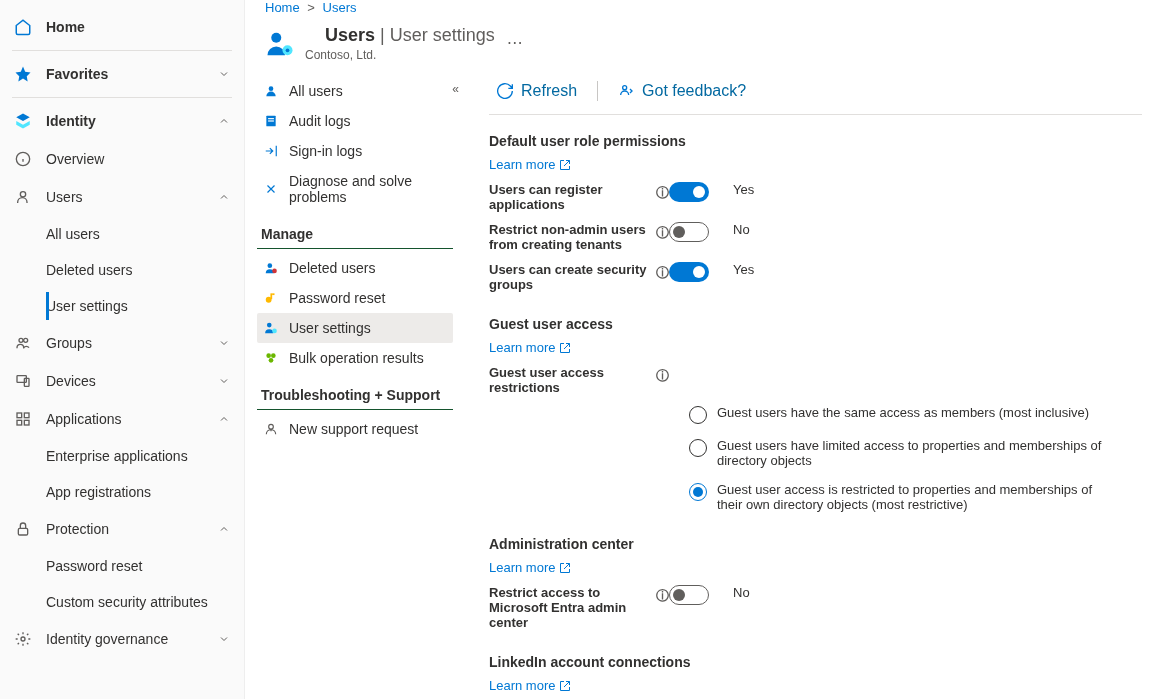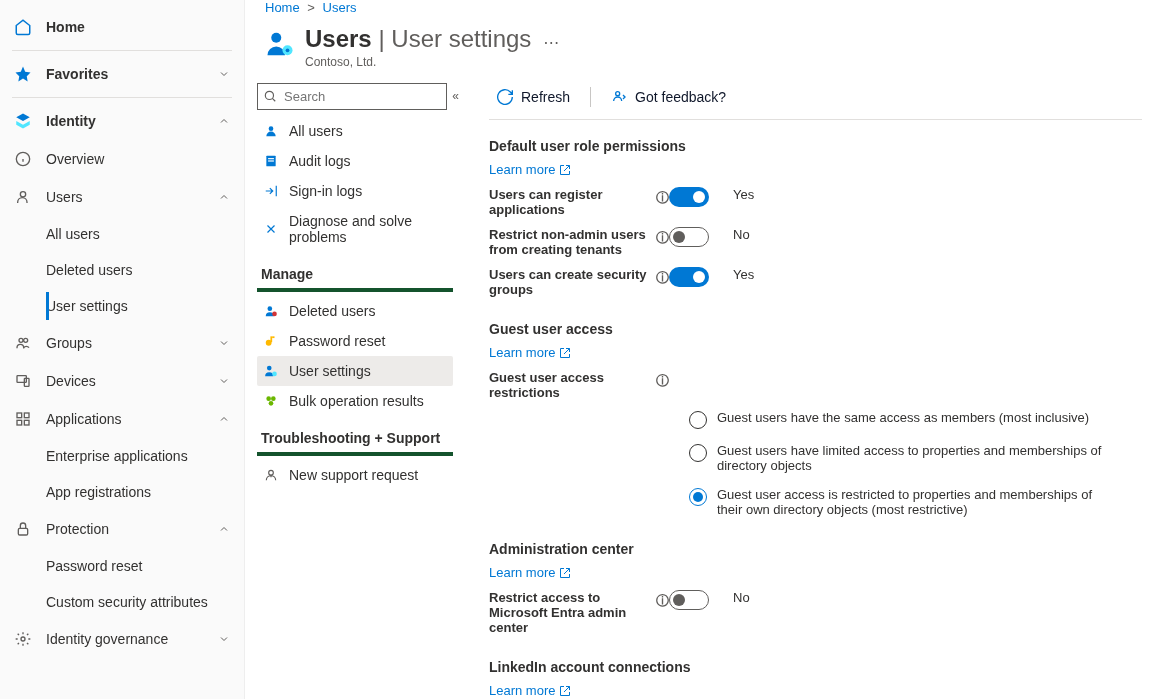--- a/index.html
+++ b/index.html
@@ -18,38 +18,38 @@
 .nav-sub .nav-item { padding-left: 0; }
 .nav-item.active { position: relative; }
 .nav-item.active::before { content: ""; position: absolute; left: 0; top: 4px; bottom: 4px; width: 3px; background: #0078d4; }
 .divider { height: 1px; background: #e1dfdd; margin: 4px 12px; }
 .content-area { flex: 1; display: flex; flex-direction: column; overflow: hidden; }
 .breadcrumbs { padding: 0 20px 6px; font-size: 13px; color: #0078d4; }
 .breadcrumbs a { color: #0078d4; text-decoration: none; cursor: pointer; }
 .breadcrumbs .sep { color: #605e5c; margin: 0 4px; }
 .page-header { display: flex; align-items: flex-start; padding: 4px 20px 10px; }
 .page-header .hicon { width: 30px; height: 30px; margin-right: 10px; margin-top: 4px; color: #0078d4; }
-.page-title { font-size: 24px; font-weight: 600; }
+.page-title { font-size: 18px; font-weight: 600; margin-left: 20px; }
 .page-title .light { font-weight: 300; color: #605e5c; }
 .page-subtitle { font-size: 12px; color: #605e5c; margin-top: 2px; }
 .dots { margin-left: 12px; color: #605e5c; cursor: pointer; font-size: 16px; margin-top: 8px; }
 .two-col { display: flex; flex: 1; overflow: hidden; }
 .subnav { width: 220px; padding: 4px 12px 0 12px; }
 .search-box { position: relative; margin-bottom: 6px; }
 .search-box input { width: 190px; padding: 5px 6px 5px 26px; border: 1px solid #605e5c; font-size: 13px; }
 .search-box .sicon { position: absolute; left: 6px; top: 6px; color: #605e5c; }
 .collapse-btn { position: absolute; right: -6px; top: 6px; color: #605e5c; cursor: pointer; font-size: 12px; }
 .search-row { position: relative; display: flex; align-items: center; }
 .sn-item { display: flex; align-items: center; padding: 7px 6px; cursor: pointer; font-size: 14px; color: #323130; border-radius: 2px; }
 .sn-item.selected { background: #edebe9; }
 .sn-item .icon { width: 16px; height: 16px; margin-right: 10px; display: inline-flex; align-items: center; justify-content: center; flex-shrink: 0; }
-.sn-group { font-size: 14px; font-weight: 600; padding: 14px 4px 6px; border-bottom: 4px solid #14532d; margin-bottom: 4px; }
+.sn-group { font-size: 14px; font-weight: 600; padding: 14px 4px 6px; border-bottom: 1px solid #14532d; margin-bottom: 4px; }
 .main-panel { flex: 1; padding: 0 16px 20px 24px; overflow-y: auto; }
 .toolbar { display: flex; align-items: center; gap: 6px; padding: 6px 0 10px; border-bottom: 1px solid #e1dfdd; margin-bottom: 18px; }
-.tb-btn { display: inline-flex; align-items: center; gap: 8px; padding: 4px 8px; cursor: pointer; color: #0f172a; font-size: 14px; }
+.tb-btn { display: inline-flex; align-items: center; gap: 8px; padding: 4px 8px; cursor: pointer; color: #0369a1; font-size: 16px; }
 .tb-btn .icon { color: #0078d4; }
 .tb-sep { width: 1px; height: 20px; background: #c8c6c4; margin: 0 6px; }
 .section-title { font-size: 14px; font-weight: 600; margin-bottom: 8px; }
 .learn-more { color: #0078d4; font-size: 13px; cursor: pointer; display: inline-flex; align-items: center; gap: 4px; margin-bottom: 10px; }
 .setting-row { display: flex; align-items: flex-start; margin-bottom: 10px; }
 .setting-label { width: 180px; font-size: 13px; color: #323130; display: flex; align-items: flex-start; gap: 6px; font-weight: bold; }
 .setting-label .info { color: #605e5c; cursor: pointer; flex-shrink: 0; margin-top: 2px; }
 .setting-control { display: flex; gap: 24px; }
 .toggle { width: 40px; height: 20px; border-radius: 10px; position: relative; cursor: pointer; }
 .toggle.on { background: #0078d4; }
@@ -259,29 +259,20 @@
         </div>
         <div class="page-subtitle">Contoso, Ltd.</div>
       </div>
       <span class="dots">⋯</span>
     </div>
 
     <div class="two-col">
 
       <div class="subnav">
         <div class="search-row">
-          <div class="search-box">
-            <span class="sicon">
-                <svg width="14" height="14" viewBox="0 0 24 24" fill="none" stroke="currentColor" stroke-width="2">
-                  <circle cx="11" cy="11" r="7"></circle>
-                  <line x1="21" y1="21" x2="16" y2="16"></line>
-                </svg>
-              </span>
-            <input placeholder="Search" style="">
-          </div>
           <span class="collapse-btn">«</span>
         </div>
         <div class="sn-item">
             <span class="icon">
               <svg width="14" height="14" viewBox="0 0 24 24" fill="#0078d4">
                 <circle cx="12" cy="8" r="4"></circle>
                 <path d="M4 21a8 8 0 0116 0"></path>
               </svg>
             </span>
             <span>All users</span>

